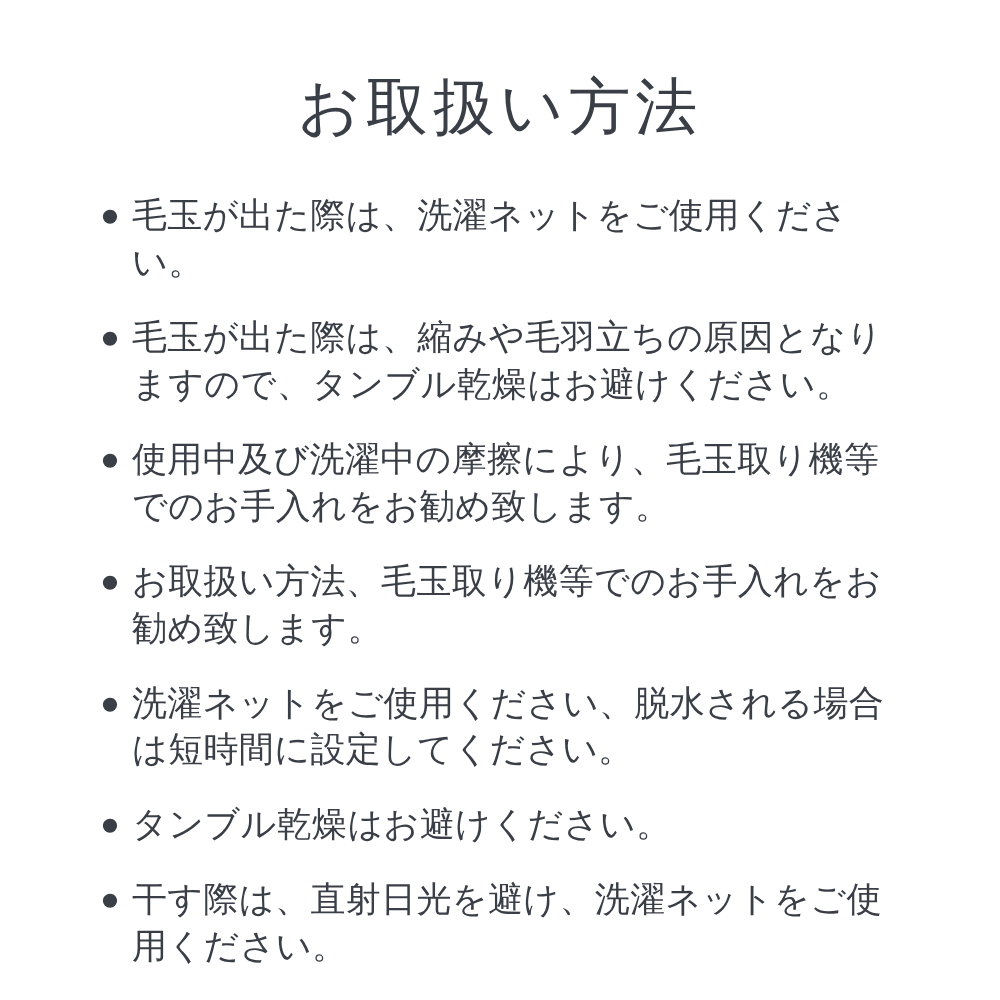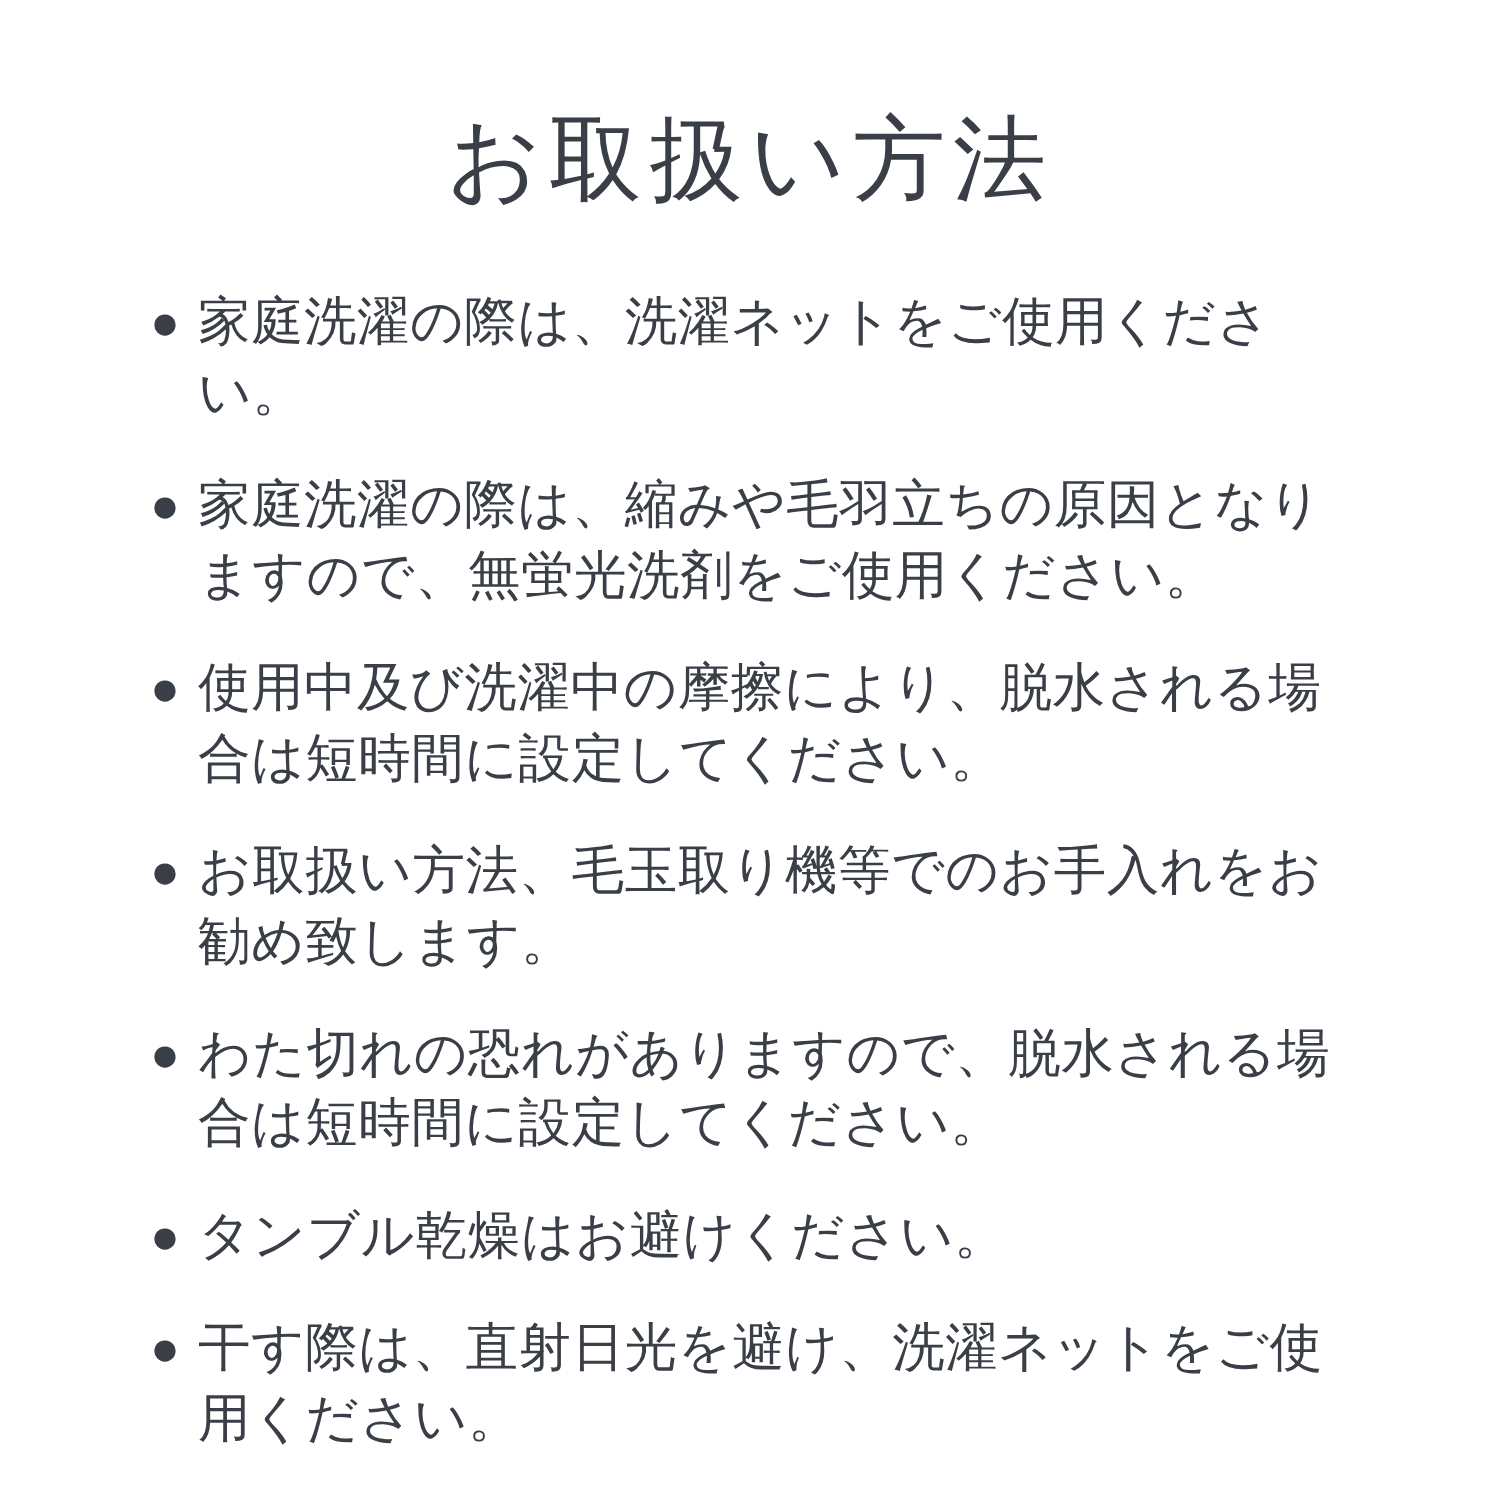--- a/index.html
+++ b/index.html
@@ -57,41 +57,41 @@
 </style>
 </head>
 <body>
 
 <div class="page">
   <h1 class="page-title">お取扱い方法</h1>
 
   <ul class="care-list">
   <li class="care-item">
     <span class="bullet-icon">●</span>
-    <span class="care-item-text">家庭洗濯の際は、洗濯ネットをご使用ください。</span>
+    <span class="care-item-text">毛玉が出た際は、洗濯ネットをご使用ください。</span>
   </li>
 
   <li class="care-item">
     <span class="bullet-icon">●</span>
-    <span class="care-item-text">家庭洗濯の際は、縮みや毛羽立ちの原因となりますので、無蛍光洗剤をご使用ください。</span>
+    <span class="care-item-text">毛玉が出た際は、縮みや毛羽立ちの原因となりますので、タンブル乾燥はお避けください。</span>
   </li>
 
   <li class="care-item">
     <span class="bullet-icon">●</span>
-    <span class="care-item-text">使用中及び洗濯中の摩擦により、脱水される場合は短時間に設定してください。</span>
+    <span class="care-item-text">使用中及び洗濯中の摩擦により、毛玉取り機等でのお手入れをお勧め致します。</span>
   </li>
 
   <li class="care-item">
     <span class="bullet-icon">●</span>
     <span class="care-item-text">お取扱い方法、毛玉取り機等でのお手入れをお勧め致します。</span>
   </li>
 
   <li class="care-item">
     <span class="bullet-icon">●</span>
-    <span class="care-item-text">わた切れの恐れがありますので、脱水される場合は短時間に設定してください。</span>
+    <span class="care-item-text">洗濯ネットをご使用ください、脱水される場合は短時間に設定してください。</span>
   </li>
 
   <li class="care-item">
     <span class="bullet-icon">●</span>
     <span class="care-item-text">タンブル乾燥はお避けください。</span>
   </li>
 
   <li class="care-item">
     <span class="bullet-icon">●</span>
     <span class="care-item-text">干す際は、直射日光を避け、洗濯ネットをご使用ください。</span>

